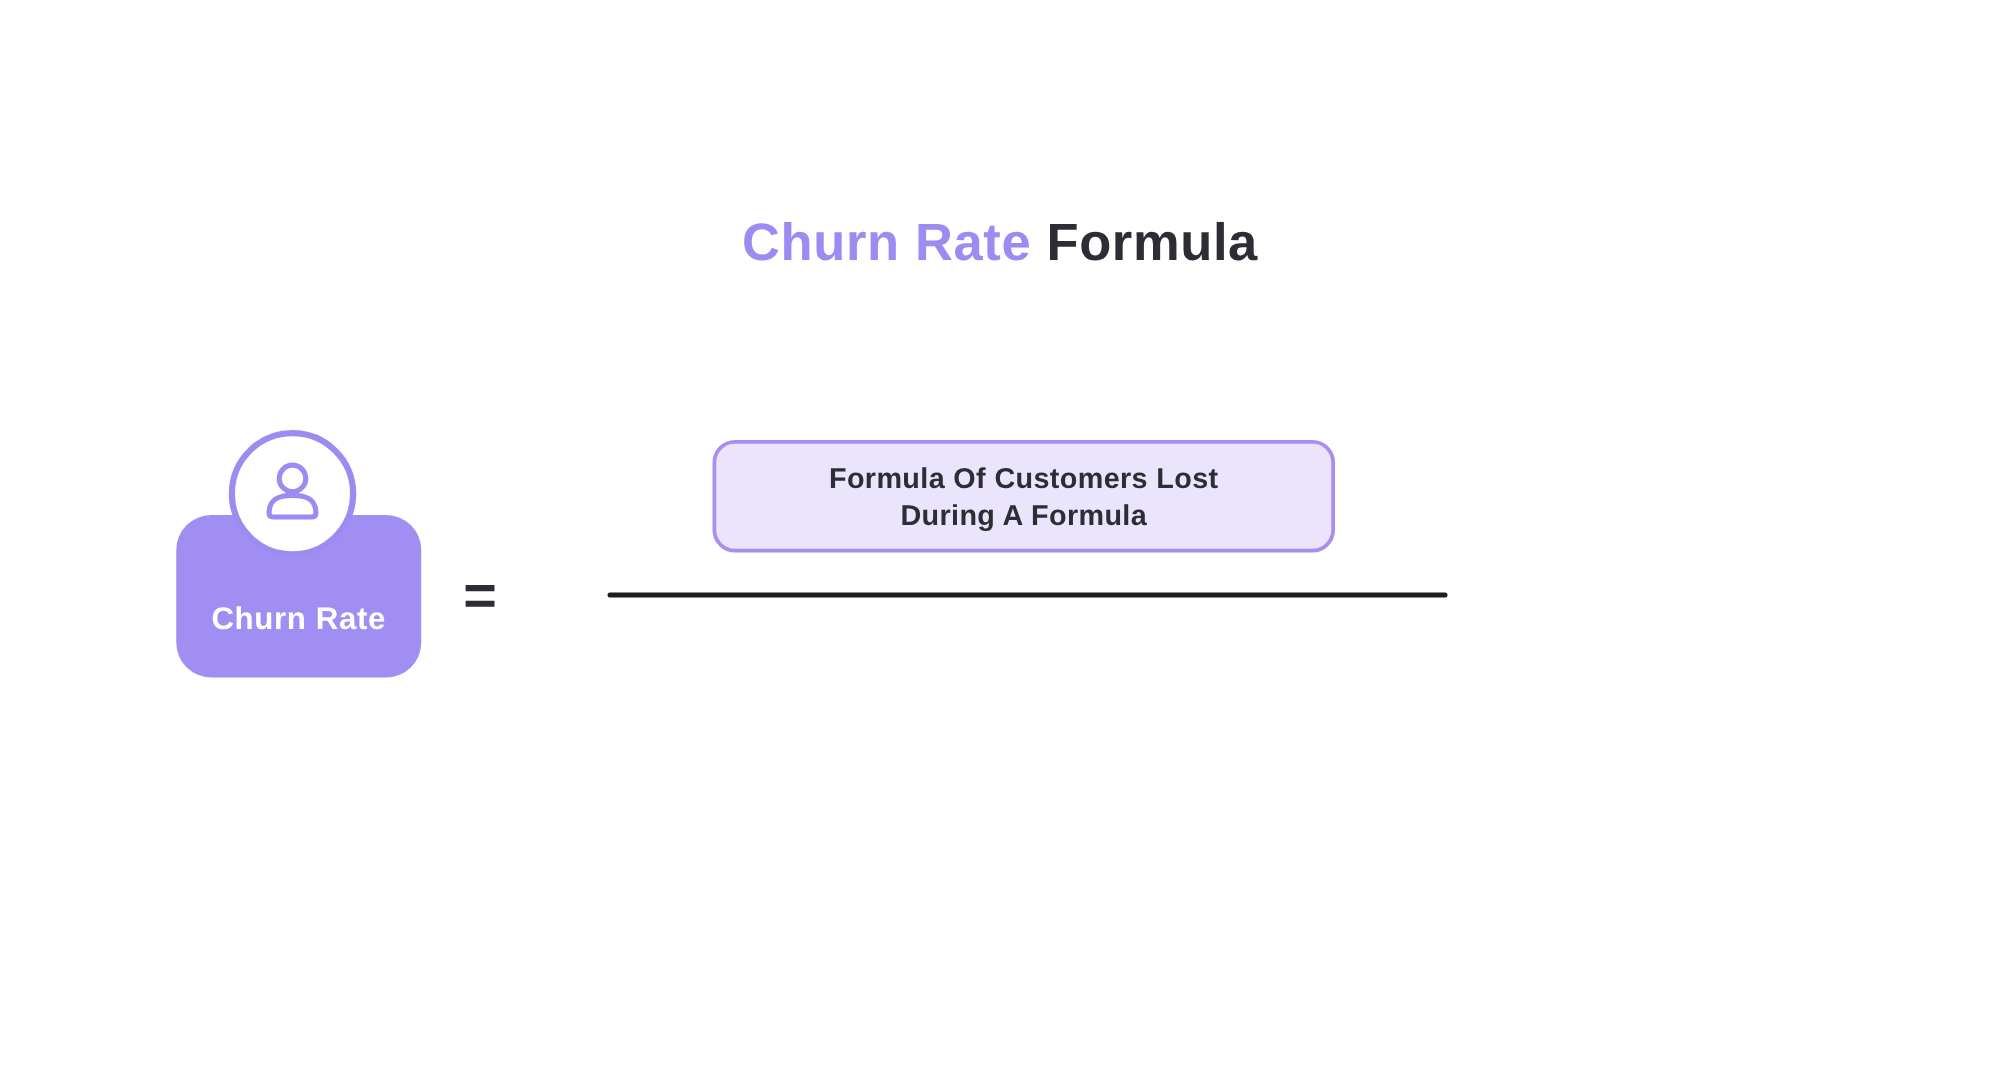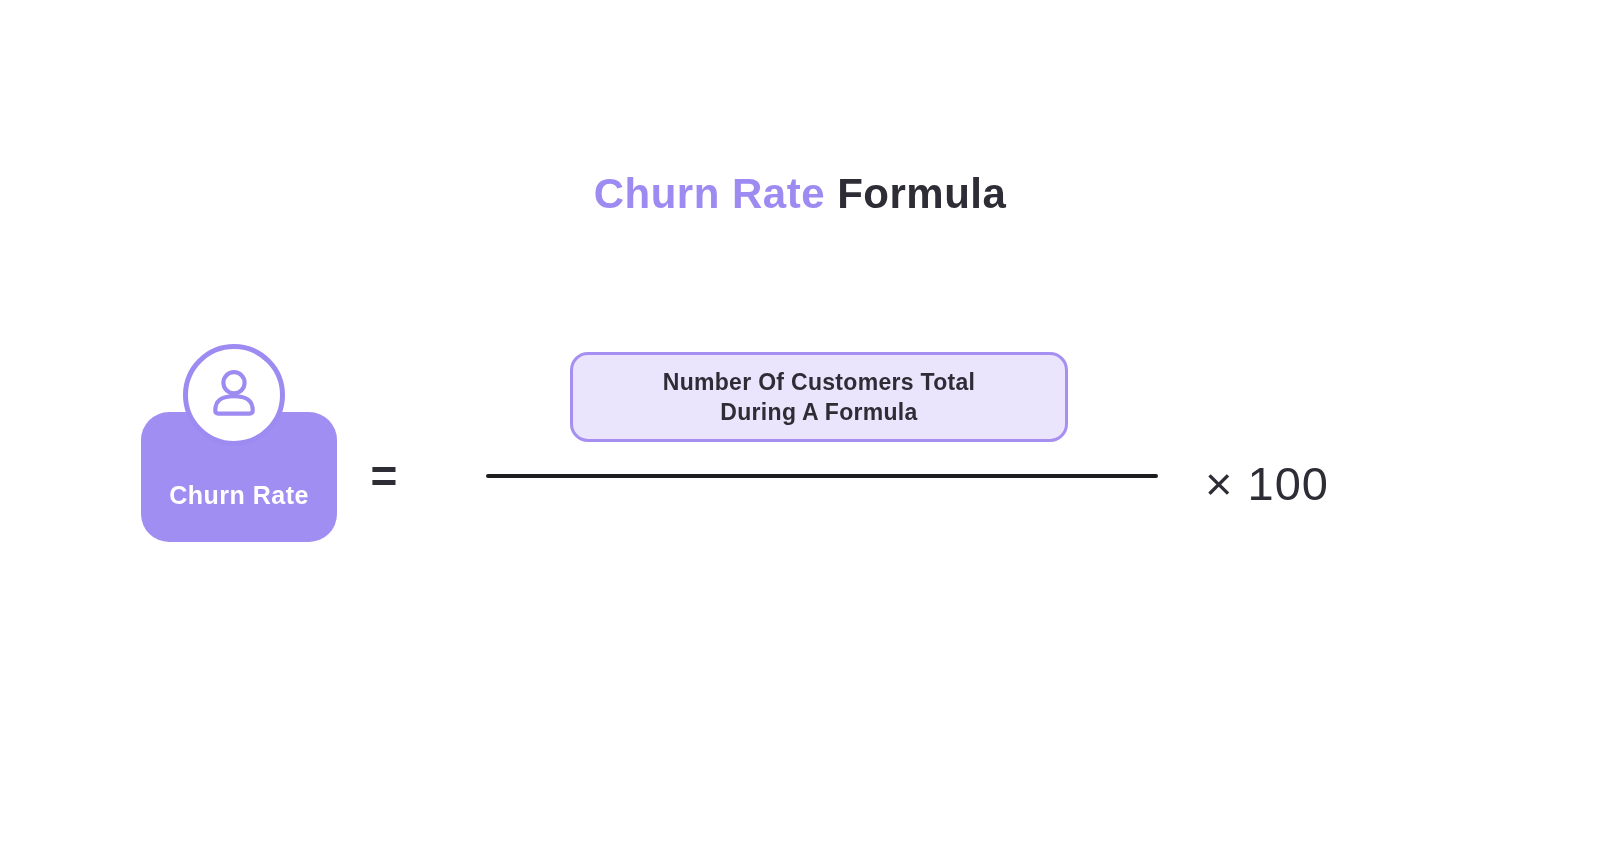--- a/index.html
+++ b/index.html
@@ -153,22 +153,21 @@
     </span>
   </div>
 
   <div class="badge">
     <span class="badge-label">Churn Rate</span>
   </div>
 
   <div class="equals">=</div>
 
   <div class="frac-box numerator">
-    <span>Number Of Customers Total</span>
+    <span>Formula Of Customers Lost</span>
     <span>During A Formula</span>
   </div>
 
   <div class="fraction-bar"></div>
 
 
-  <div class="multiplier">× 100</div>
 
 </div>
 
 </body></html>

